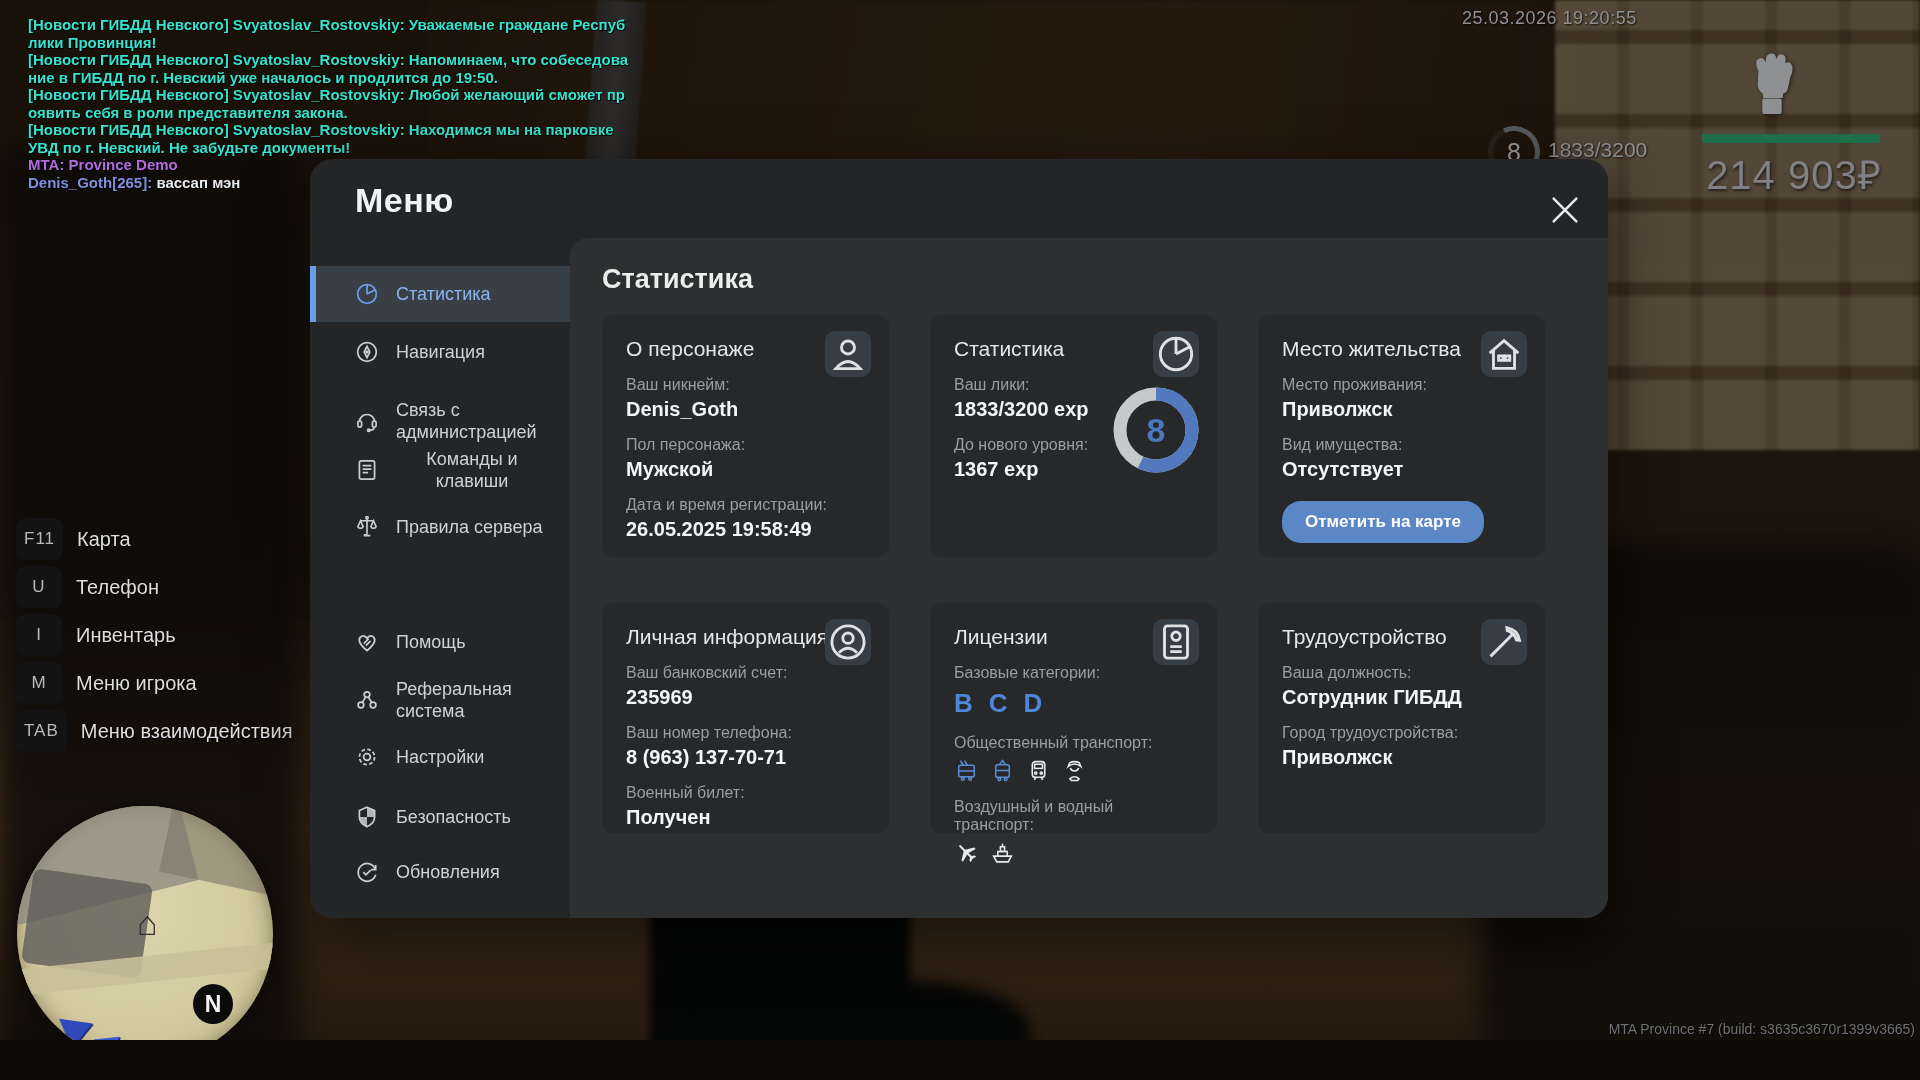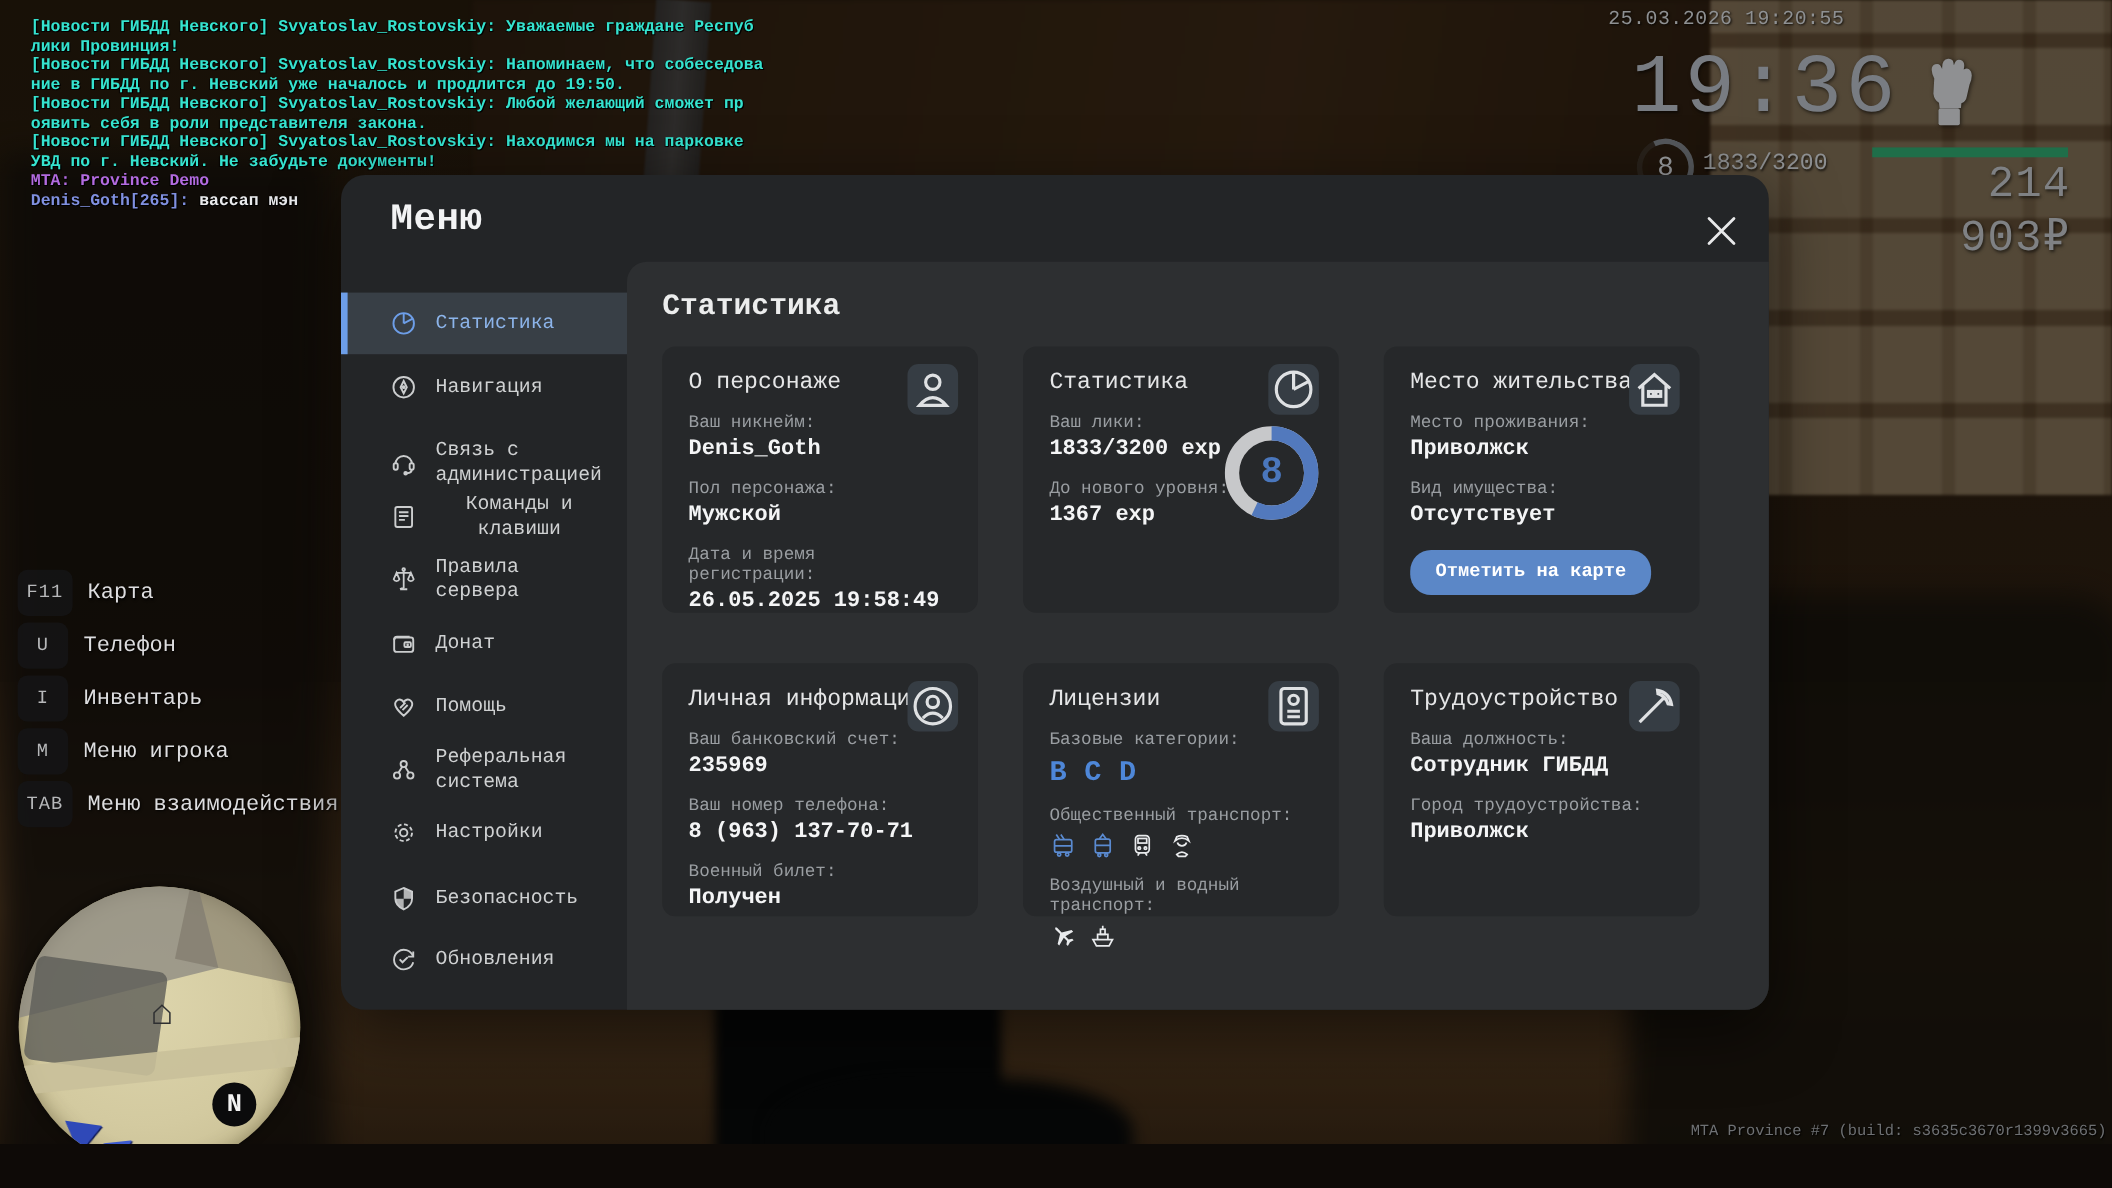--- a/index.html
+++ b/index.html
@@ -1,17 +1,17 @@
 <!DOCTYPE html>
 <html style="--accent-blue: #6d9ee8; --button-blue: #5b87c7; --progress-blue: #5279bd; --license-blue: #4e87d8; --chat-news: #35e3cf; --chat-system: #b36be0; --chat-nick: #8090e0; --money-green: #1f6e49;"><head>
 <meta charset="utf-8">
 <style>
   html,body{margin:0;padding:0;background:#0e0a07;}
   #screen{position:relative;width:1920px;height:1040px;overflow:hidden;
-          font-family:Liberation Mono, monospace;
+          font-family:Liberation Sans, sans-serif;
           background:linear-gradient(180deg,#241708 0%,#2e1d0e 55%,#4a3017 78%,#2a1a0d 100%);}
   .abs{position:absolute;}
   
   .bg-wall{left:430px;top:0;width:1150px;height:560px;background:linear-gradient(100deg,#2c1b0c,#3a2512 60%,#2a190b);filter:blur(2px);}
   .bg-pole{left:585px;top:0;width:50px;height:330px;background:linear-gradient(90deg,#3d434c,#596069,#343a42);opacity:.55;transform:rotate(4deg);filter:blur(1px);}
   .bg-docs{left:1555px;top:0;width:365px;height:450px;background:
       repeating-linear-gradient(0deg, rgba(214,196,160,.30) 0 70px, rgba(90,66,40,.45) 70px 84px),
       repeating-linear-gradient(90deg, rgba(214,196,160,.22) 0 62px, rgba(90,66,40,.4) 62px 74px),
       #6b5138;filter:blur(1.5px);opacity:.8;}
   .bg-floor{left:0;top:620px;width:1920px;height:460px;background:linear-gradient(180deg,#3a2512,#6a4826 45%,#32200f);}
@@ -125,21 +125,20 @@
     <div class="news">[Новости ГИБДД Невского] Svyatoslav_Rostovskiy: Находимся мы на парковке</div>
     <div class="news">УВД по г. Невский. Не забудьте документы!</div>
     <div class="sys">MTA: Province Demo</div>
     <div>
       <span class="nick">Denis_Goth[265]:</span>
       <span class="msg">вассап мэн</span>
     </div>
   </div>
 
   <div class="abs hud-date">25.03.2026 19:20:55</div>
-  <div class="abs hud-clock">19:36</div>
   <div class="abs hud-ring">
     <span>8</span>
   </div>
   <div class="abs hud-exp">1833/3200</div>
   <div class="abs hud-fist">
     <svg viewBox="0 0 26 34" fill="currentColor">
       <path d="M6 12 q-2.6-5.4 .4-6.6 q2.3-.9 3.3 2.2 q-.2-4.6 2.8-4.8 q2.6-.2 2.7 3 q1-3.2 3.2-2.4 q2.3 .8 1.4 4.4 q2.2-1.2 3.3 .8 q1.2 2.2-.6 6.4 l-1.2 5.2 q-.4 2.6-2.6 3.4 l-.2 2.2 h-10 l-.3-2.4 q-2.2-1.2-2.6-4.2 z"></path>
       <rect x="8" y="26" width="10" height="8" rx="1"></rect>
     </svg>
   </div>
@@ -233,31 +232,20 @@
     <div class="abs side-item" style="top:340px;">
       <span class="ic">
         <svg viewBox="0 0 24 24" fill="none" stroke="currentColor" stroke-width="1.5">
             <path d="M12 4.5 V19 M6 6.2 H18 M9 20 H15 M12 19 q-2 0-3 1"></path>
             <circle cx="12" cy="3.4" r="1.1"></circle>
             <path d="M6 6.2 L3.6 11.6 a2.6 2.6 0 0 0 4.8 0 Z M18 6.2 L15.6 11.6 a2.6 2.6 0 0 0 4.8 0 Z"></path>
           </svg>
       </span>
       <span class="lbl">Правила сервера</span>
     </div>
-    <div class="abs side-item" style="top:398px;">
-      <span class="ic">
-        <svg viewBox="0 0 24 24" fill="none" stroke="currentColor" stroke-width="1.6">
-            <rect x="4" y="7" width="16" height="12" rx="2"></rect>
-            <path d="M4 9 q0-2.6 2.4-2.6 H17"></path>
-            <rect x="12.6" y="11" width="5.4" height="4" rx="1"></rect>
-            <path d="M15.3 12 v2 M14.3 13 h2"></path>
-          </svg>
-      </span>
-      <span class="lbl">Донат</span>
-    </div>
     <div class="abs side-item" style="top:455px;">
       <span class="ic">
         <svg viewBox="0 0 24 24" fill="none" stroke="currentColor" stroke-width="1.6">
             <path d="M12 20 C5.4 14.4 3.4 10.2 5.8 7.7 C8.2 5.3 11 6.7 12 8.7 C13 6.7 15.8 5.3 18.2 7.7 C20.6 10.2 18.6 14.4 12 20 Z"></path>
             <path d="M9 13.5 L13.5 9 M11 15.3 L15.3 11"></path>
           </svg>
       </span>
       <span class="lbl">Помощь</span>
     </div>
     <div class="abs side-item" style="top:513px;">

